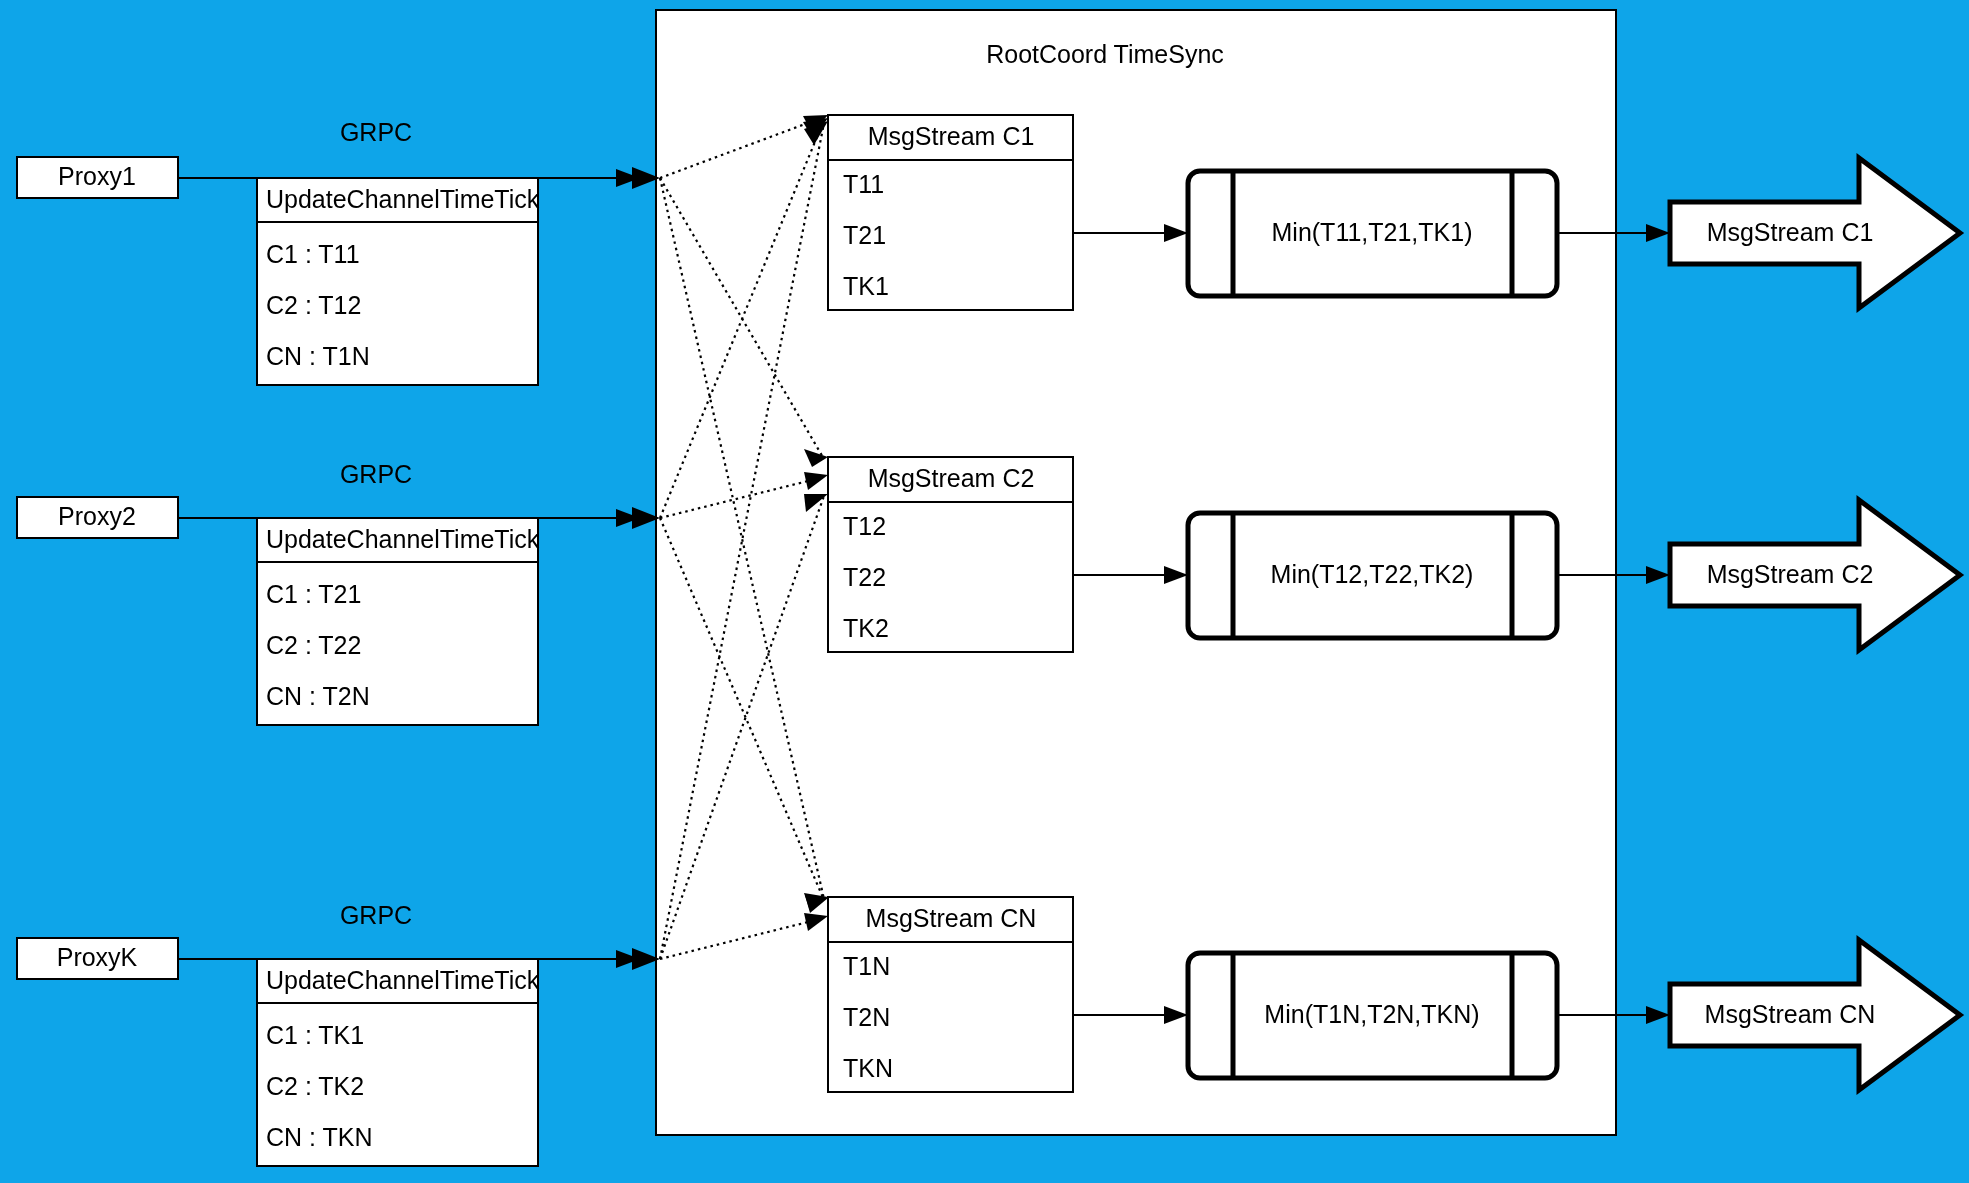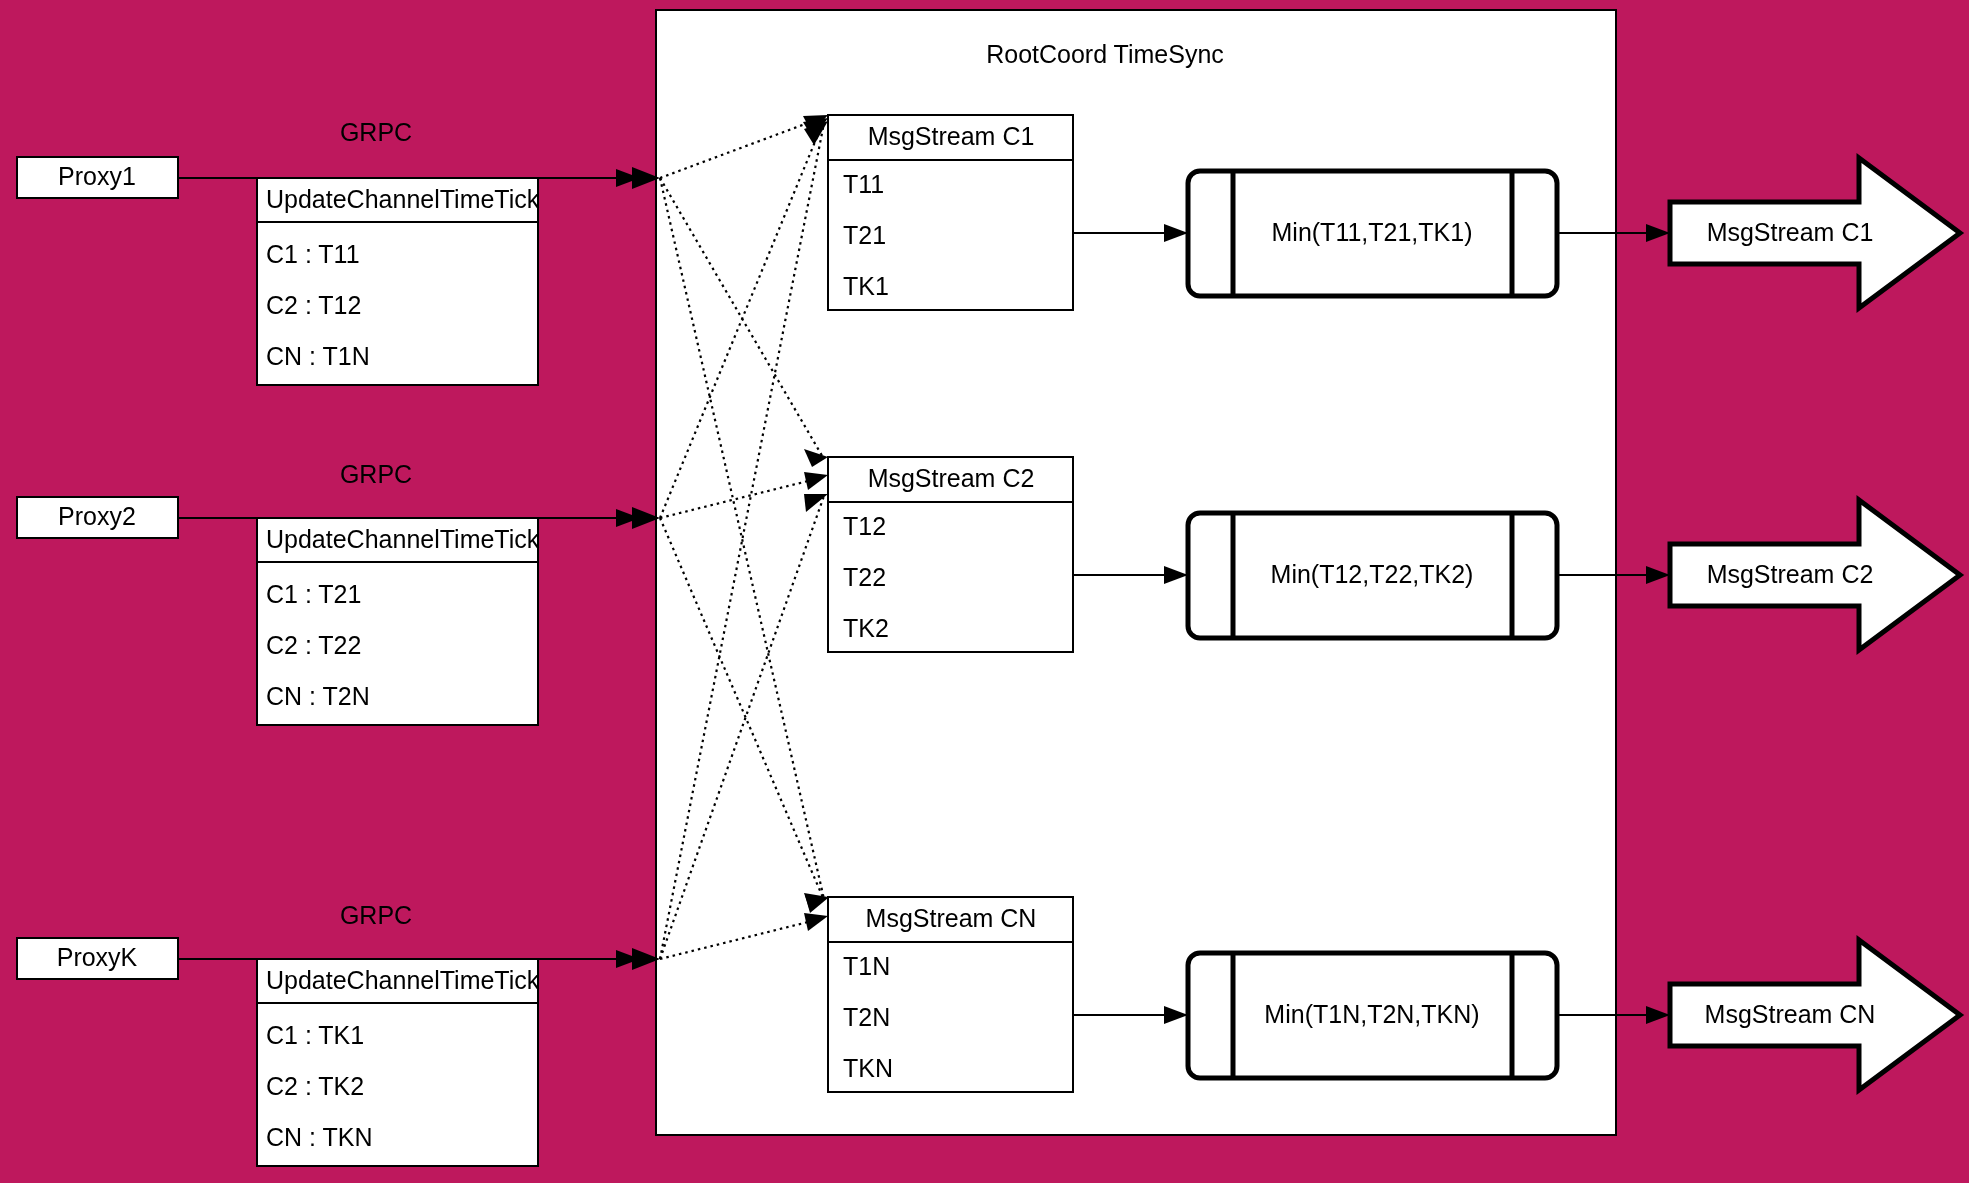--- a/index.html
+++ b/index.html
@@ -4,21 +4,21 @@
 <style>
   html, body {
     margin: 0;
     padding: 0;
     background: #ffffff;
   }
   #stage {
     position: relative;
     width: 1969px;
     height: 1183px;
-    background: #be185d;
+    background: #0ea5e9;
     font-family: "Liberation Sans", sans-serif;
     overflow: hidden;
   }
   svg.layer {
     position: absolute;
     left: 0;
     top: 0;
     width: 1969px;
     height: 1183px;
   }

